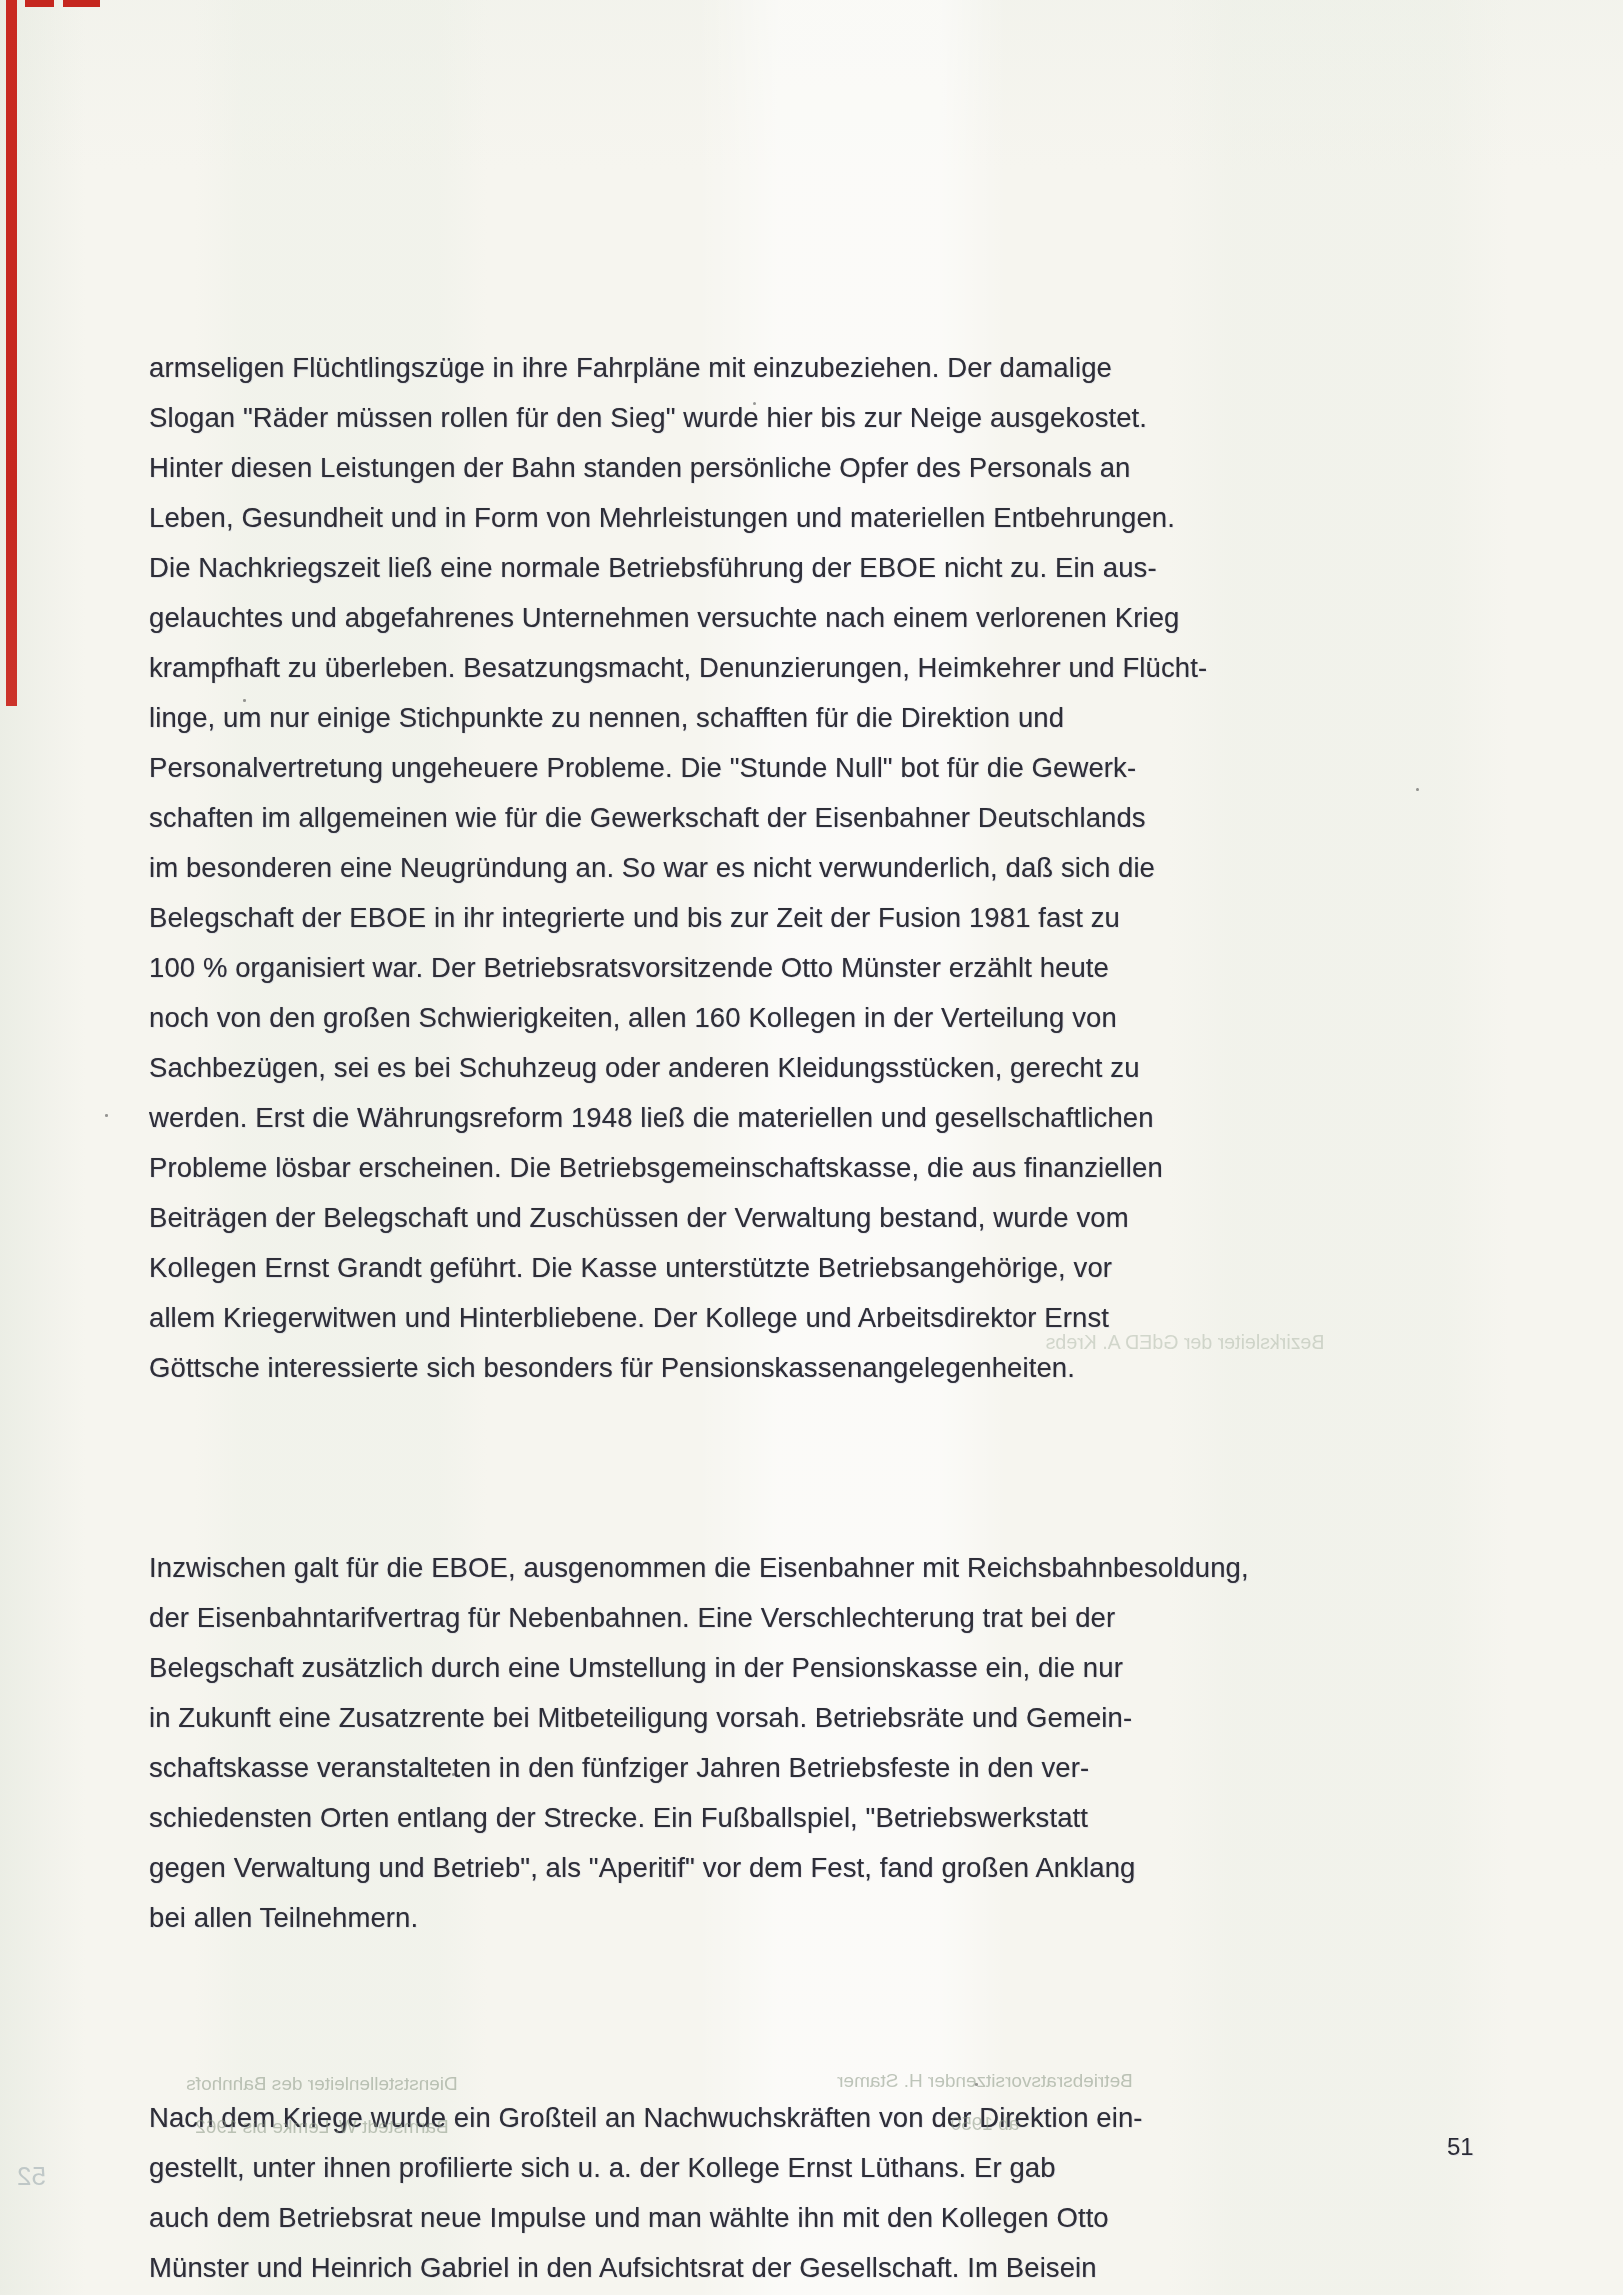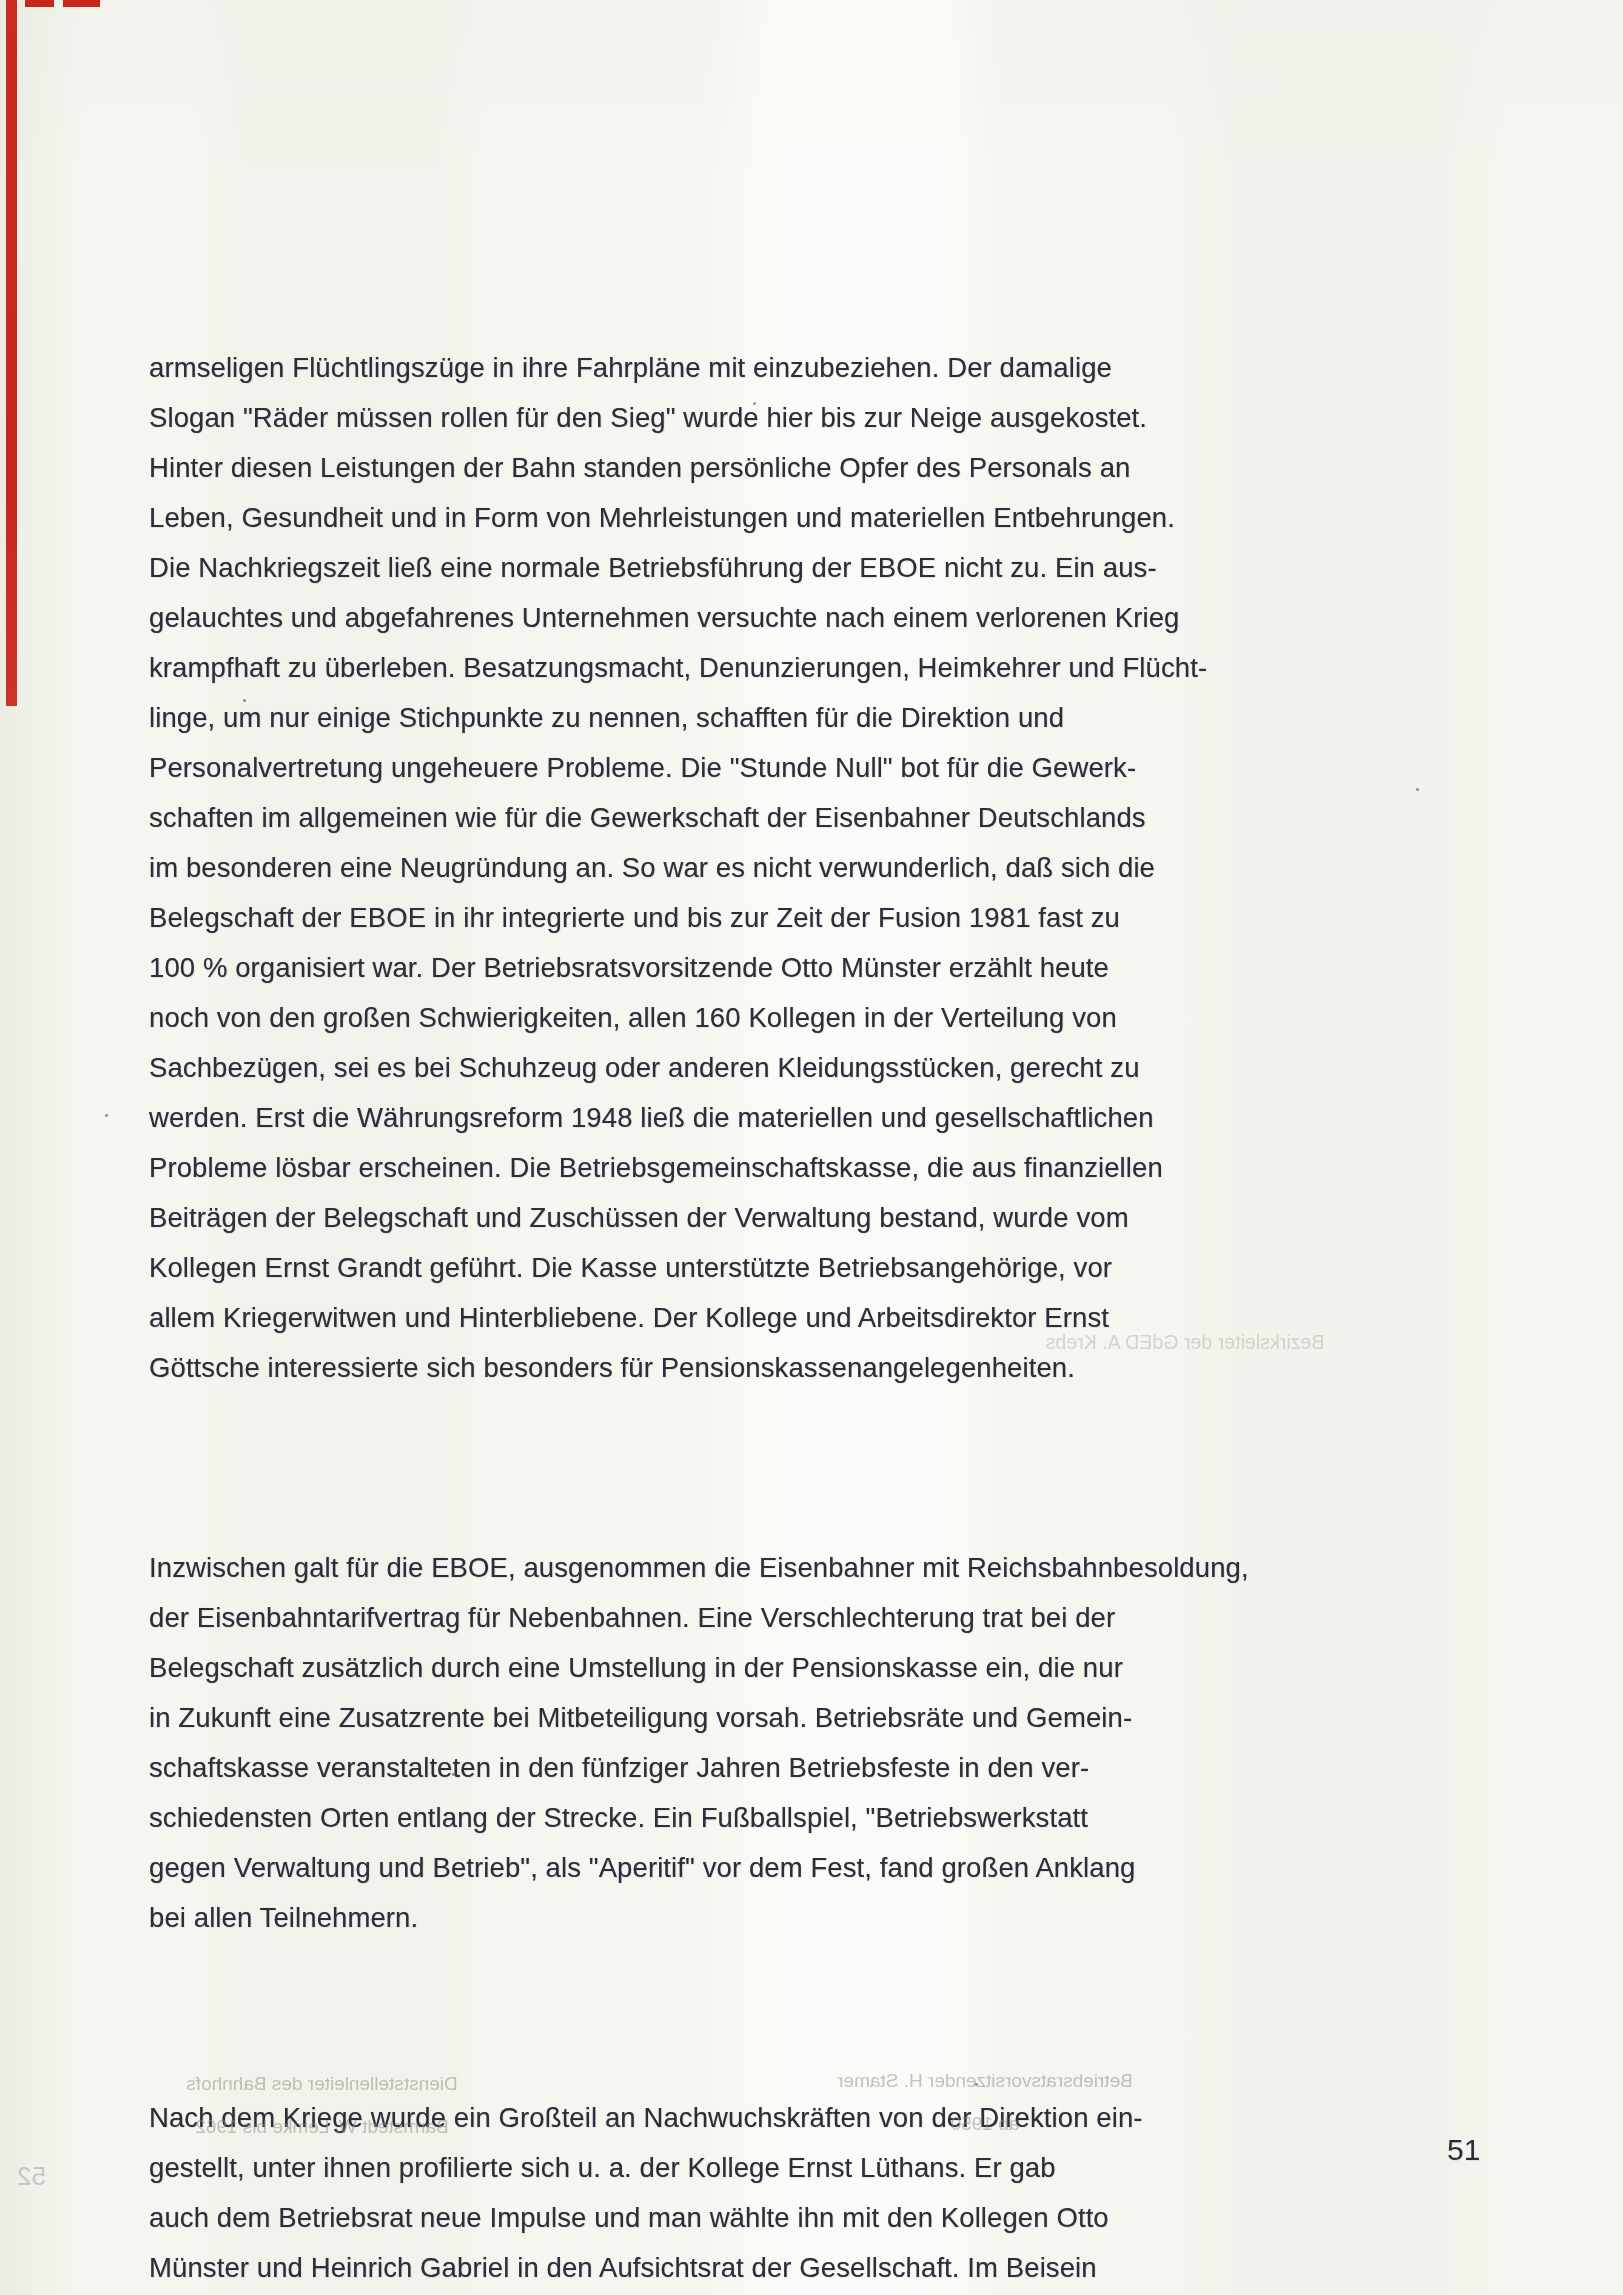--- a/index.html
+++ b/index.html
@@ -26,21 +26,21 @@
   .text-block {
     position:absolute; left:149px; top:243px;
     font-size:27.5px; line-height:50px; letter-spacing:0.1px;
     color:#2e2e38; white-space:pre;
     text-shadow: 0.9px 0.8px 0 rgba(90,110,185,0.10), 0 0 0.7px rgba(40,40,60,0.38);
   }
   .paragraph + .paragraph { margin-top:50px; }
   .line { height:50px; }
   .page-number {
     position:absolute; left:1447px; top:2133px;
-    font-size:30px; color:#2b2b36;
+    font-size:24px; color:#2b2b36;
     text-shadow: 0.9px 0.8px 0 rgba(90,110,185,0.12);
   }
   .showthrough {
     position:absolute; transform:scaleX(-1);
     white-space:pre; text-align:center;
     color:rgba(139,152,133,0.55);
     font-size:19px; line-height:43px;
   }
   .showthrough.top-line { color:rgba(150,162,145,0.38); font-size:19.6px; }
   .showthrough.corner-num { font-size:26px; color:rgba(120,140,150,0.40); }

